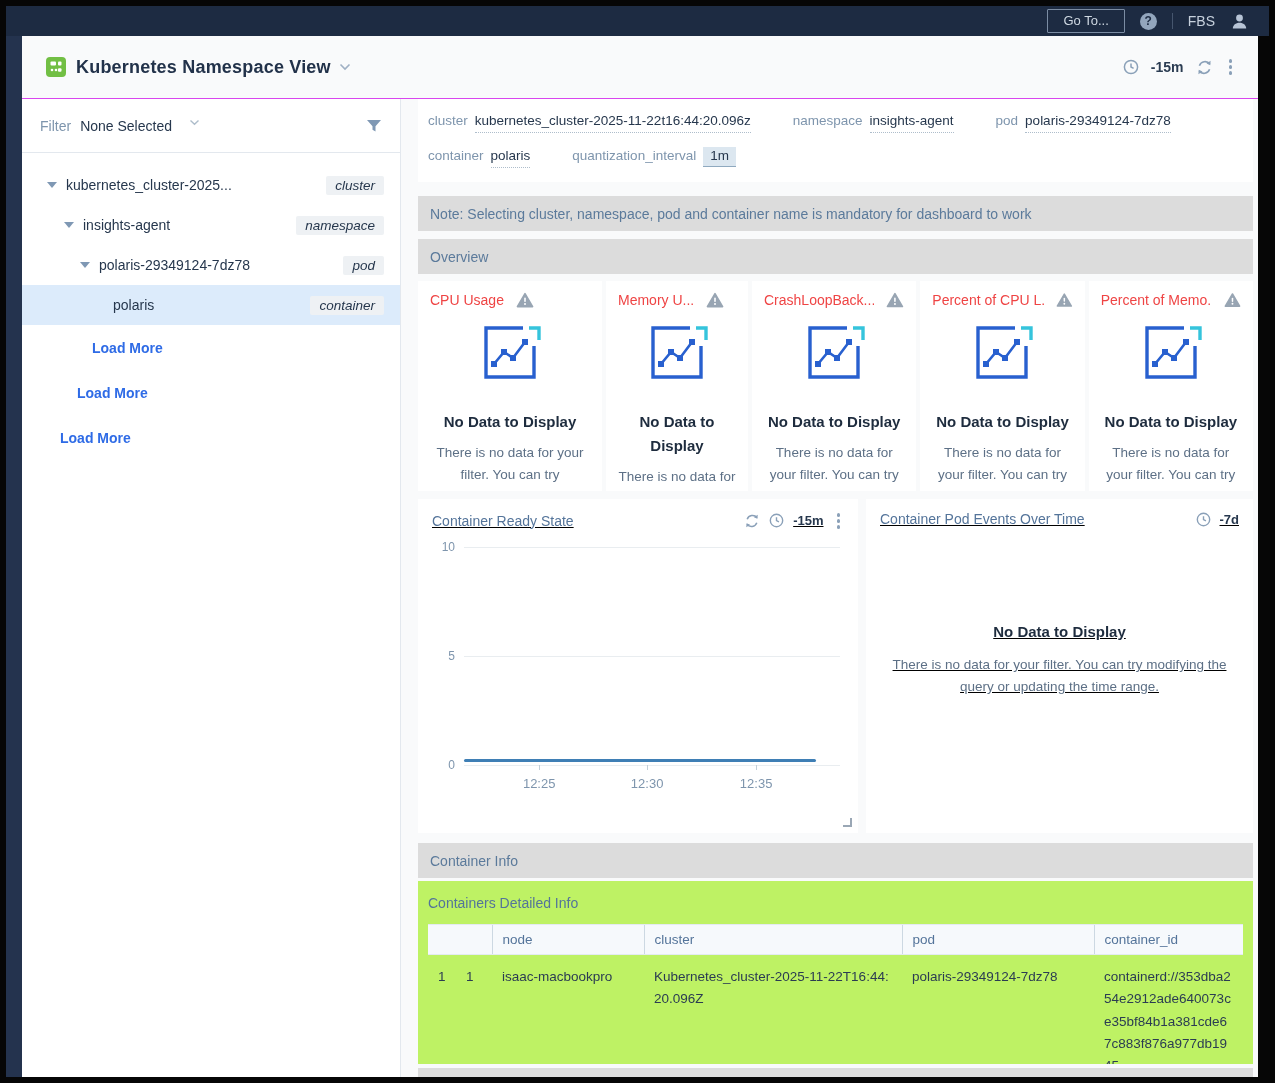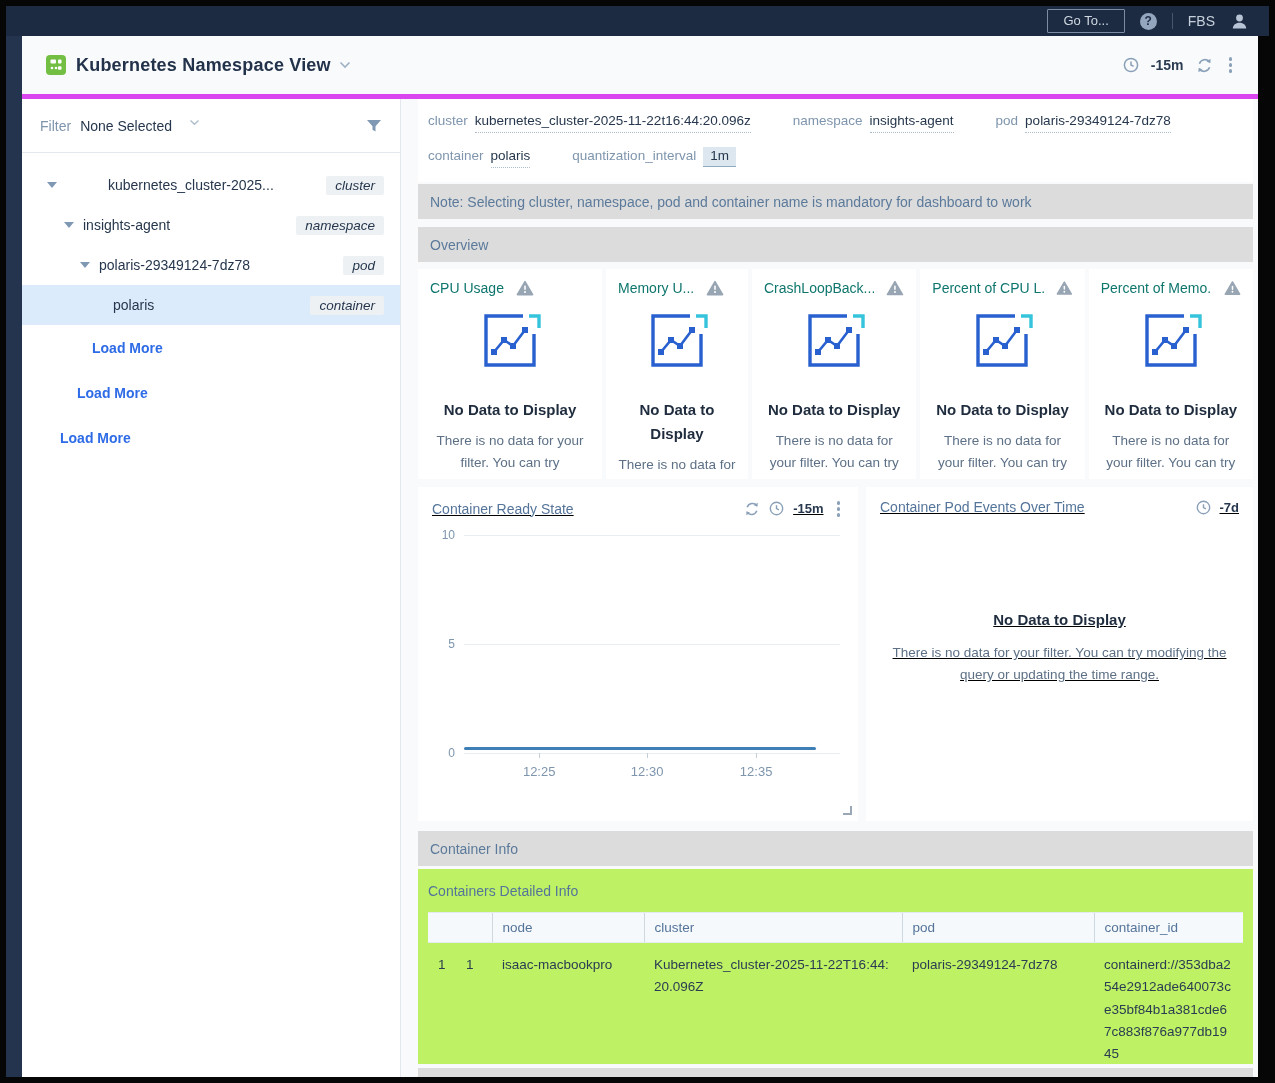--- a/index.html
+++ b/index.html
@@ -15,66 +15,66 @@
   .topbar-sep{width:1px;height:16px;background:#46566e;}
   .topbar-acct{color:#c6d0dc;font-size:14px;}
 
   
   .shell{flex:1;display:flex;min-height:0;}
   .left-strip{width:16px;flex:none;background:#24334e;}
   .right-strip{width:11px;flex:none;background:#060606;}
   .app{flex:1;min-width:0;display:flex;flex-direction:column;background:#f9fafb;}
 
   
-  .app-header{height:63px;flex:none;display:flex;align-items:center;padding:0 22px 0 24px;border-bottom:5px solid #d946ef;}
+  .app-header{height:63px;flex:none;display:flex;align-items:center;padding:0 22px 0 24px;border-bottom:1px solid #d946ef;}
   .dash-ico{width:20px;height:20px;margin-right:10px;flex:none;}
   .app-title{font-size:18px;font-weight:bold;color:#22324a;letter-spacing:.2px;}
   .chev{margin-left:8px;display:inline-flex;}
   .hdr-right{margin-left:auto;display:flex;align-items:center;gap:12px;}
   .time-txt{font-size:14px;font-weight:bold;color:#2b3c52;}
   .kebab{display:flex;flex-direction:column;gap:2.5px;padding:2px 4px;cursor:pointer;}
   .kebab i{width:3.5px;height:3.5px;border-radius:50%;background:#8aa0b8;}
 
   .app-body{flex:1;display:flex;min-height:0;}
 
   
   .sidebar{width:379px;flex:none;background:#fff;border-right:1px solid #e3e8ee;display:flex;flex-direction:column;}
   .filter-row{height:54px;flex:none;border-bottom:1px solid #e3e8ee;display:flex;align-items:center;padding:0 18px;gap:9px;font-size:14px;}
   .filter-label{color:#7e95ad;}
   .filter-value{color:#26374d;}
   .tree{padding-top:12px;}
   .tree-row{height:40px;display:flex;align-items:center;font-size:14px;color:#26374d;padding-right:16px;cursor:pointer;}
   .tree-row.sel{background:#dcebfb;}
   .tri{width:0;height:0;border-left:5px solid transparent;border-right:5px solid transparent;border-top:6px solid #7f98b4;margin-right:9px;flex:none;}
   .badge{margin-left:auto;background:#eef1f4;color:#26374d;font-style:italic;font-size:13.5px;padding:2px 9px;border-radius:2px;}
-  .ind0{padding-left:25px;gap:42px;} .ind1{padding-left:42px;} .ind2{padding-left:58px;} .ind3{padding-left:91px;}
+  .ind0{padding-left:25px;} .ind1{padding-left:42px;} .ind2{padding-left:58px;} .ind3{padding-left:91px;}
   .load-more{height:45px;display:flex;align-items:center;color:#2e6be6;font-weight:bold;font-size:14px;cursor:pointer;}
   .lm0{padding-left:70px;} .lm1{padding-left:55px;} .lm2{padding-left:38px;}
 
   
   .maincol{flex:1;min-width:0;display:flex;flex-direction:column;padding:0 5px 0 17px;overflow:hidden;}
   .dash-row{height:48px;flex:none;display:flex;align-items:center;gap:10px;font-size:14px;border-bottom:1px solid #e5eaef;padding-left:10px;}
   .dash-label{color:#7e95ad;}
   .dash-value{color:#26374d;border-bottom:1px solid #9fb6cf;padding:0 2px 5px 0;display:inline-flex;align-items:center;gap:8px;cursor:pointer;margin-top:5px;}
 
   .filters-block{background:#fff;padding:14px 10px 14px 10px;display:flex;flex-wrap:wrap;column-gap:42px;row-gap:14px;font-size:13.5px;}
   .fpair{display:flex;align-items:baseline;gap:7px;}
   .fpair .fl{color:#7e95ad;white-space:nowrap;}
   .fpair .fv{color:#26374d;border-bottom:1px dotted #aebdcb;padding-bottom:4px;cursor:text;white-space:nowrap;}
   .fpair .fv.hl{background:#dce7f0;border-bottom:1px solid #8fa9bf;padding:1px 7px 3px;}
 
   .section-bar{height:35px;flex:none;background:#dcdcdc;display:flex;align-items:center;padding:0 12px;color:#5b7a9b;font-size:14px;}
-  .mt6{margin-top:2px;} .mt8{margin-top:8px;} .mt10{margin-top:10px;}
+  .mt6{margin-top:14px;} .mt8{margin-top:8px;} .mt10{margin-top:10px;}
 
   
   .panels-row{margin-top:7px;height:210px;flex:none;display:flex;gap:4px;overflow:hidden;}
   .panel{background:#fff;padding:11px 12px;overflow:hidden;flex:1;}
   .panel.p1{width:184px;flex:none;}
   .panel.p2{width:142px;flex:none;}
-  .ptitle-row{display:flex;align-items:flex-start;gap:12px;color:#0f766e;font-size:14px;}
+  .ptitle-row{display:flex;align-items:flex-start;gap:12px;color:#ef4444;font-size:14px;}
   .ptitle{white-space:nowrap;overflow:hidden;}
   .ndicon{display:block;margin:15px auto 0;}
   .nd-title{margin-top:27px;text-align:center;font-weight:bold;font-size:15px;color:#1e2c3e;line-height:1.6;}
   .nd-msg{margin-top:8px;text-align:center;font-size:13.5px;color:#5d7086;line-height:1.65;}
 
   
   .charts-row{margin-top:8px;height:334px;flex:none;display:flex;gap:8px;text-decoration:underline;}
   .chart-panel{width:440px;flex:none;background:#fff;padding:12px 14px;position:relative;}
   .events-panel{flex:1;background:#fff;padding:12px 14px;display:flex;flex-direction:column;}
   .cp-head{display:flex;align-items:center;}

